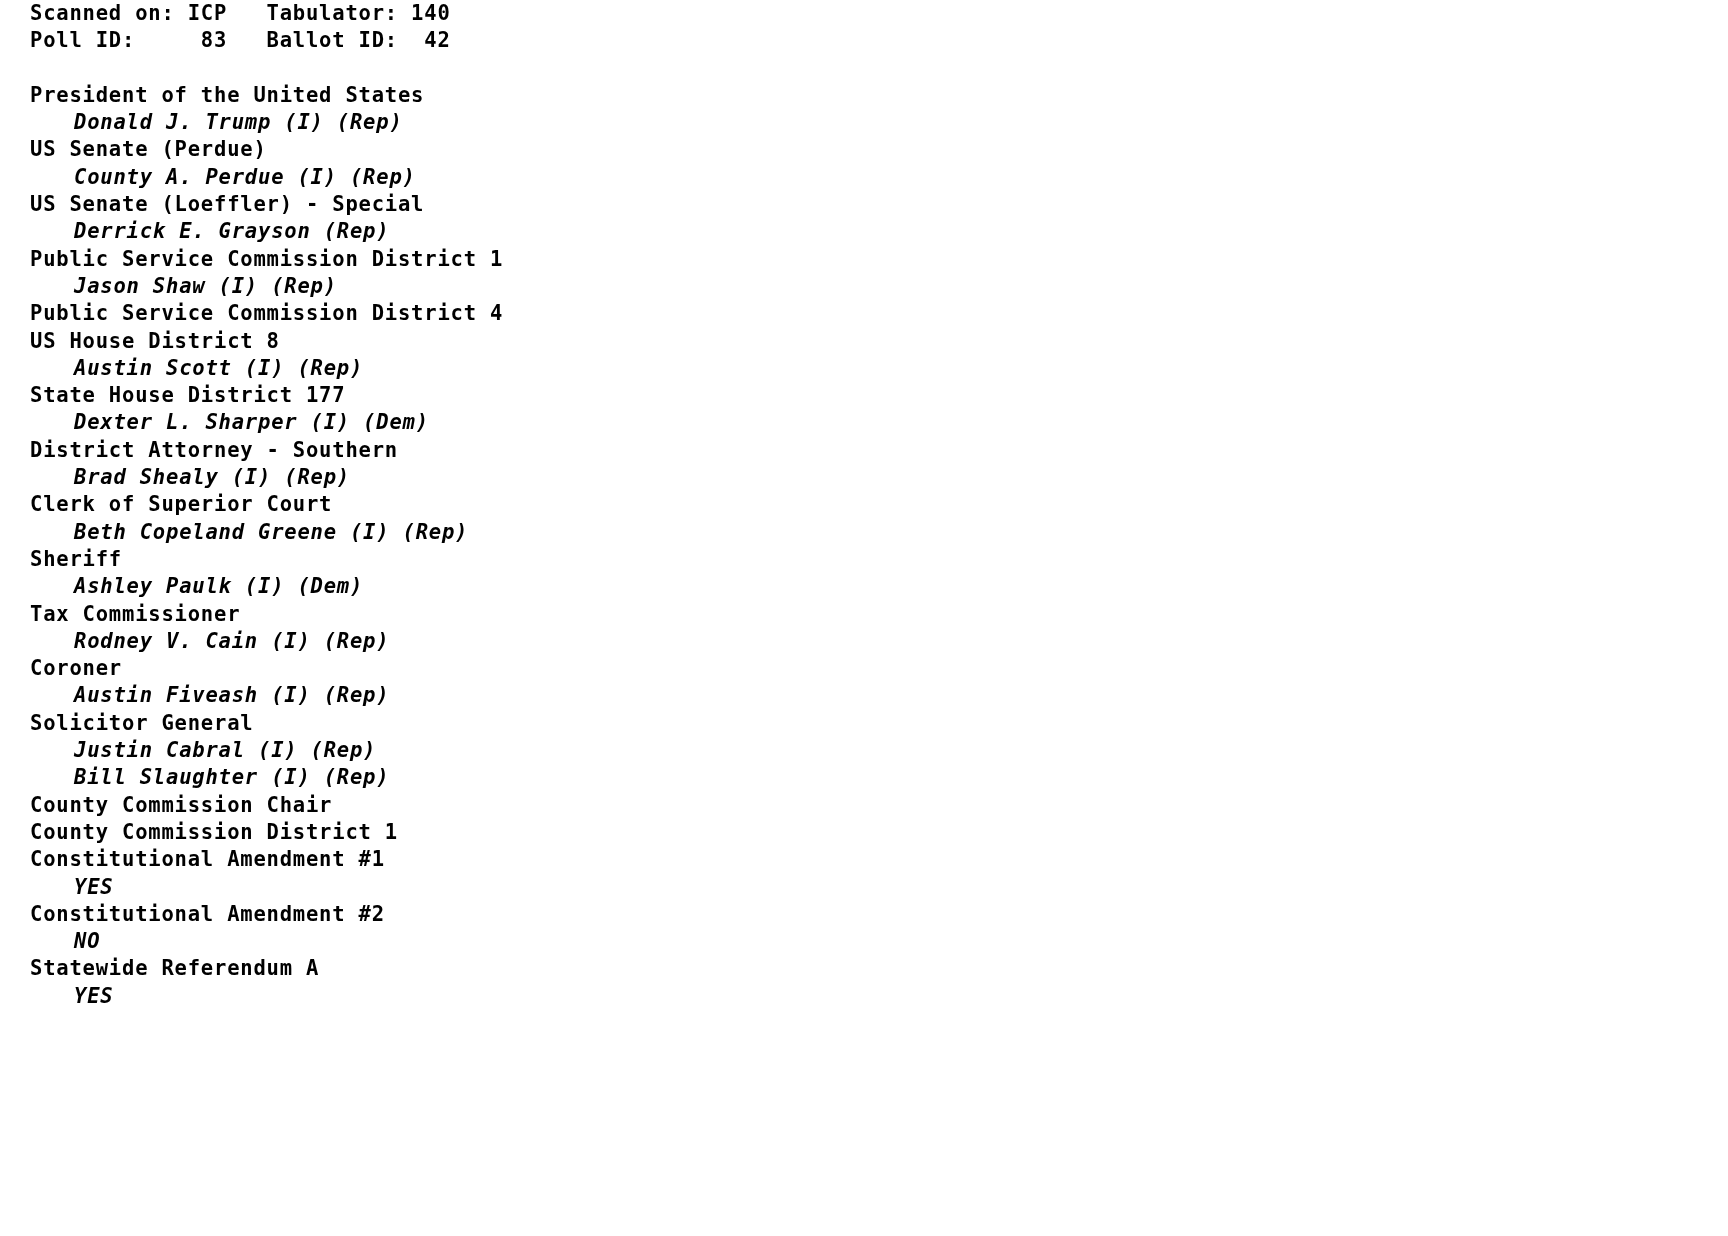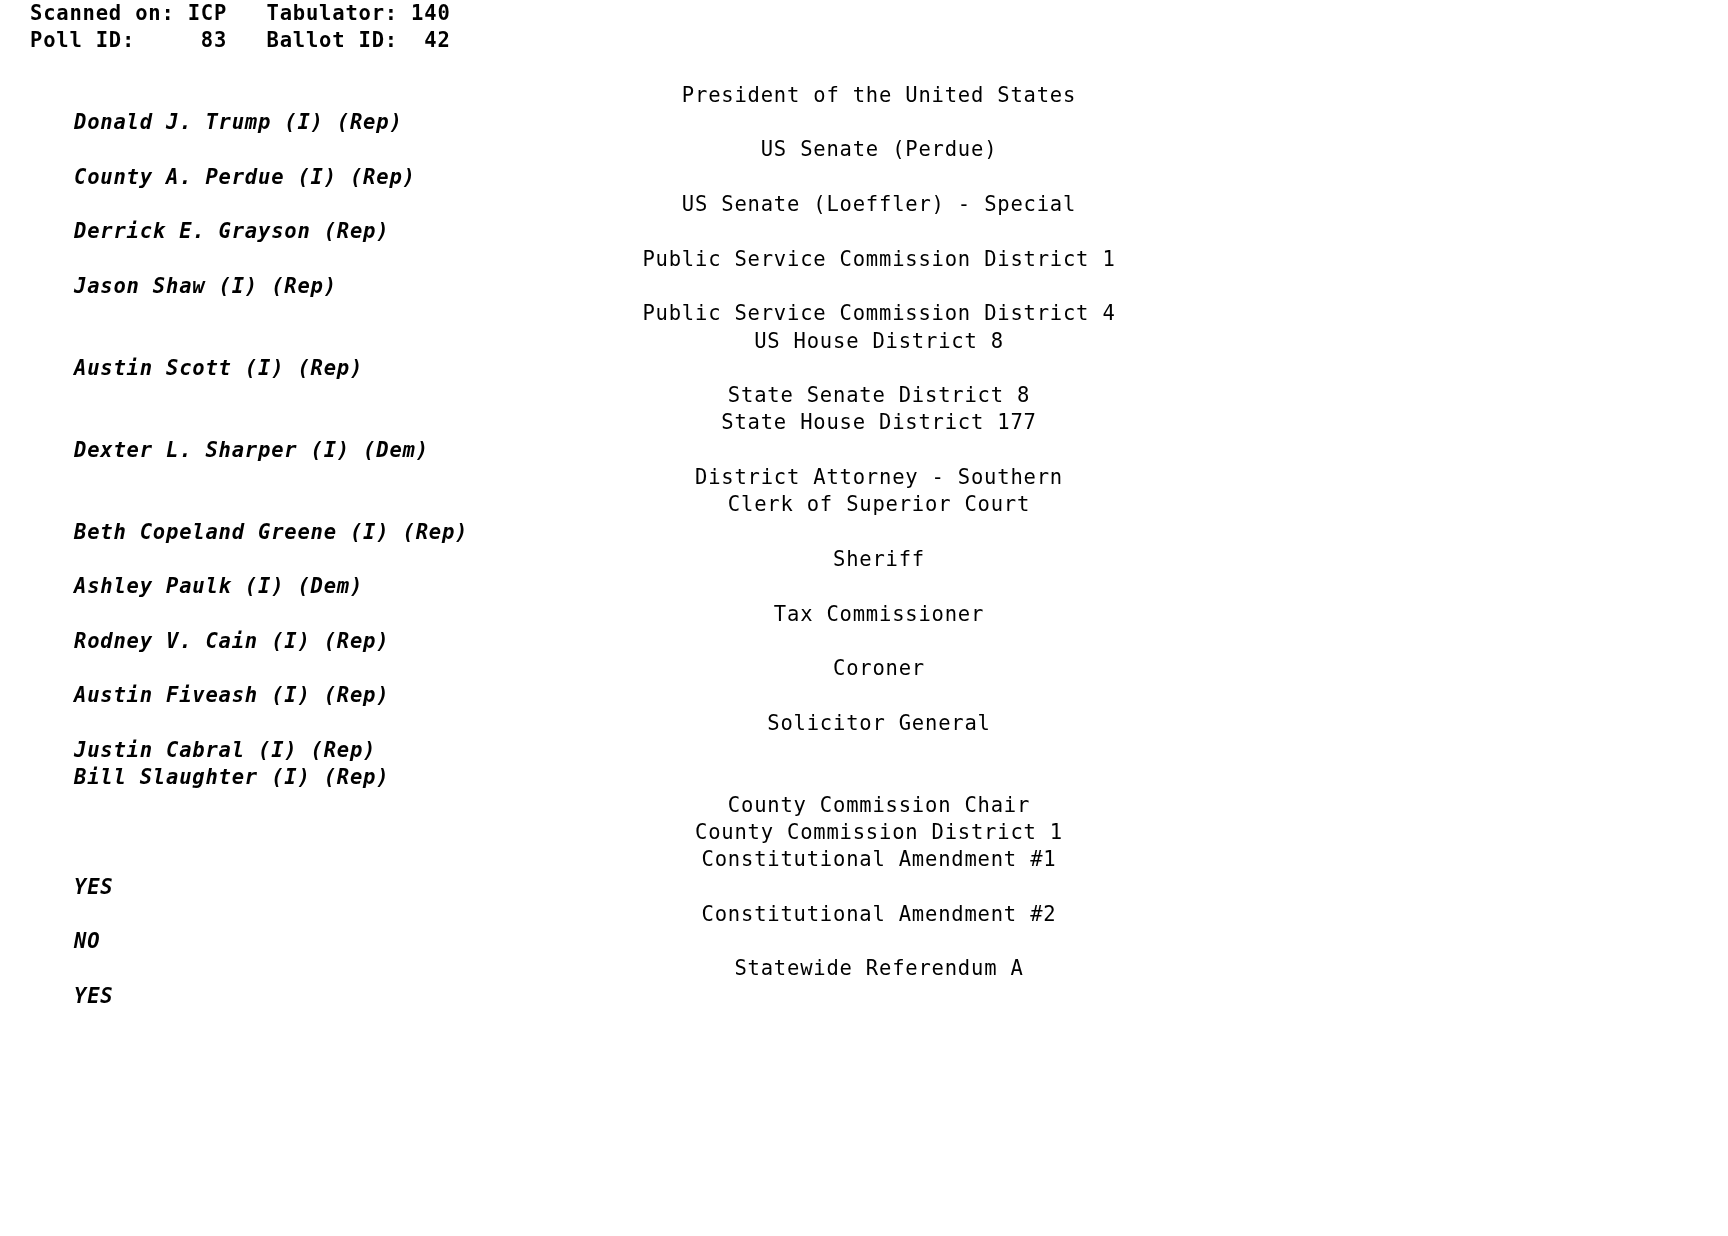--- a/index.html
+++ b/index.html
@@ -21,22 +21,21 @@
     font-size: 20.5px;
     line-height: 27.3px;
     letter-spacing: 0.8px;
     white-space: pre;
     font-weight: 700;
   }
   .spacer {
     height: 27.3px;
   }
   .contest {
-    font-weight: 400;
-    text-align: center;
+    font-weight: 700;
   }
   .choice {
     font-weight: 700;
     padding-left: 44px;
     font-style: italic;
   }
   .header-line {
     font-weight: 700;
   }
 </style>
@@ -52,24 +51,24 @@
       <div class="line choice">Donald J. Trump (I) (Rep)</div>
       <div class="line contest">US Senate (Perdue)</div>
       <div class="line choice">County A. Perdue (I) (Rep)</div>
       <div class="line contest">US Senate (Loeffler) - Special</div>
       <div class="line choice">Derrick E. Grayson (Rep)</div>
       <div class="line contest">Public Service Commission District 1</div>
       <div class="line choice">Jason Shaw (I) (Rep)</div>
       <div class="line contest">Public Service Commission District 4</div>
       <div class="line contest">US House District 8</div>
       <div class="line choice">Austin Scott (I) (Rep)</div>
-      <div class="line contest">State Senate District 8</div>
       <div class="line contest">State House District 177</div>
       <div class="line choice">Dexter L. Sharper (I) (Dem)</div>
       <div class="line contest">District Attorney - Southern</div>
+      <div class="line choice">Brad Shealy (I) (Rep)</div>
       <div class="line contest">Clerk of Superior Court</div>
       <div class="line choice">Beth Copeland Greene (I) (Rep)</div>
       <div class="line contest">Sheriff</div>
       <div class="line choice">Ashley Paulk (I) (Dem)</div>
       <div class="line contest">Tax Commissioner</div>
       <div class="line choice">Rodney V. Cain (I) (Rep)</div>
       <div class="line contest">Coroner</div>
       <div class="line choice">Austin Fiveash (I) (Rep)</div>
       <div class="line contest">Solicitor General</div>
       <div class="line choice">Justin Cabral (I) (Rep)</div>

